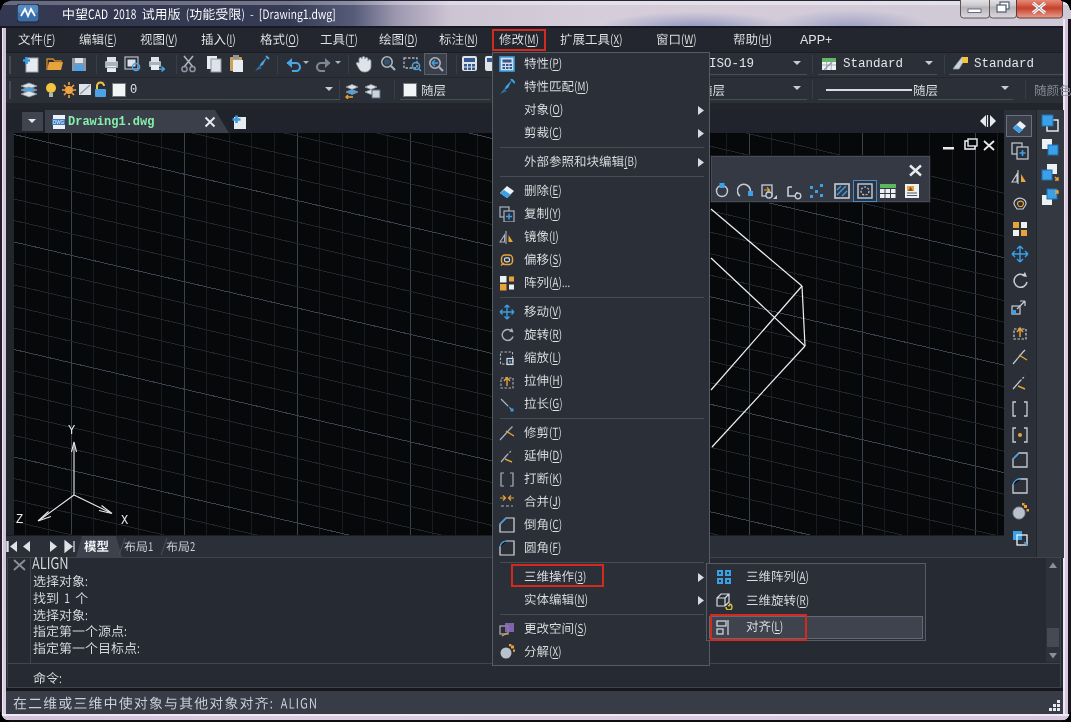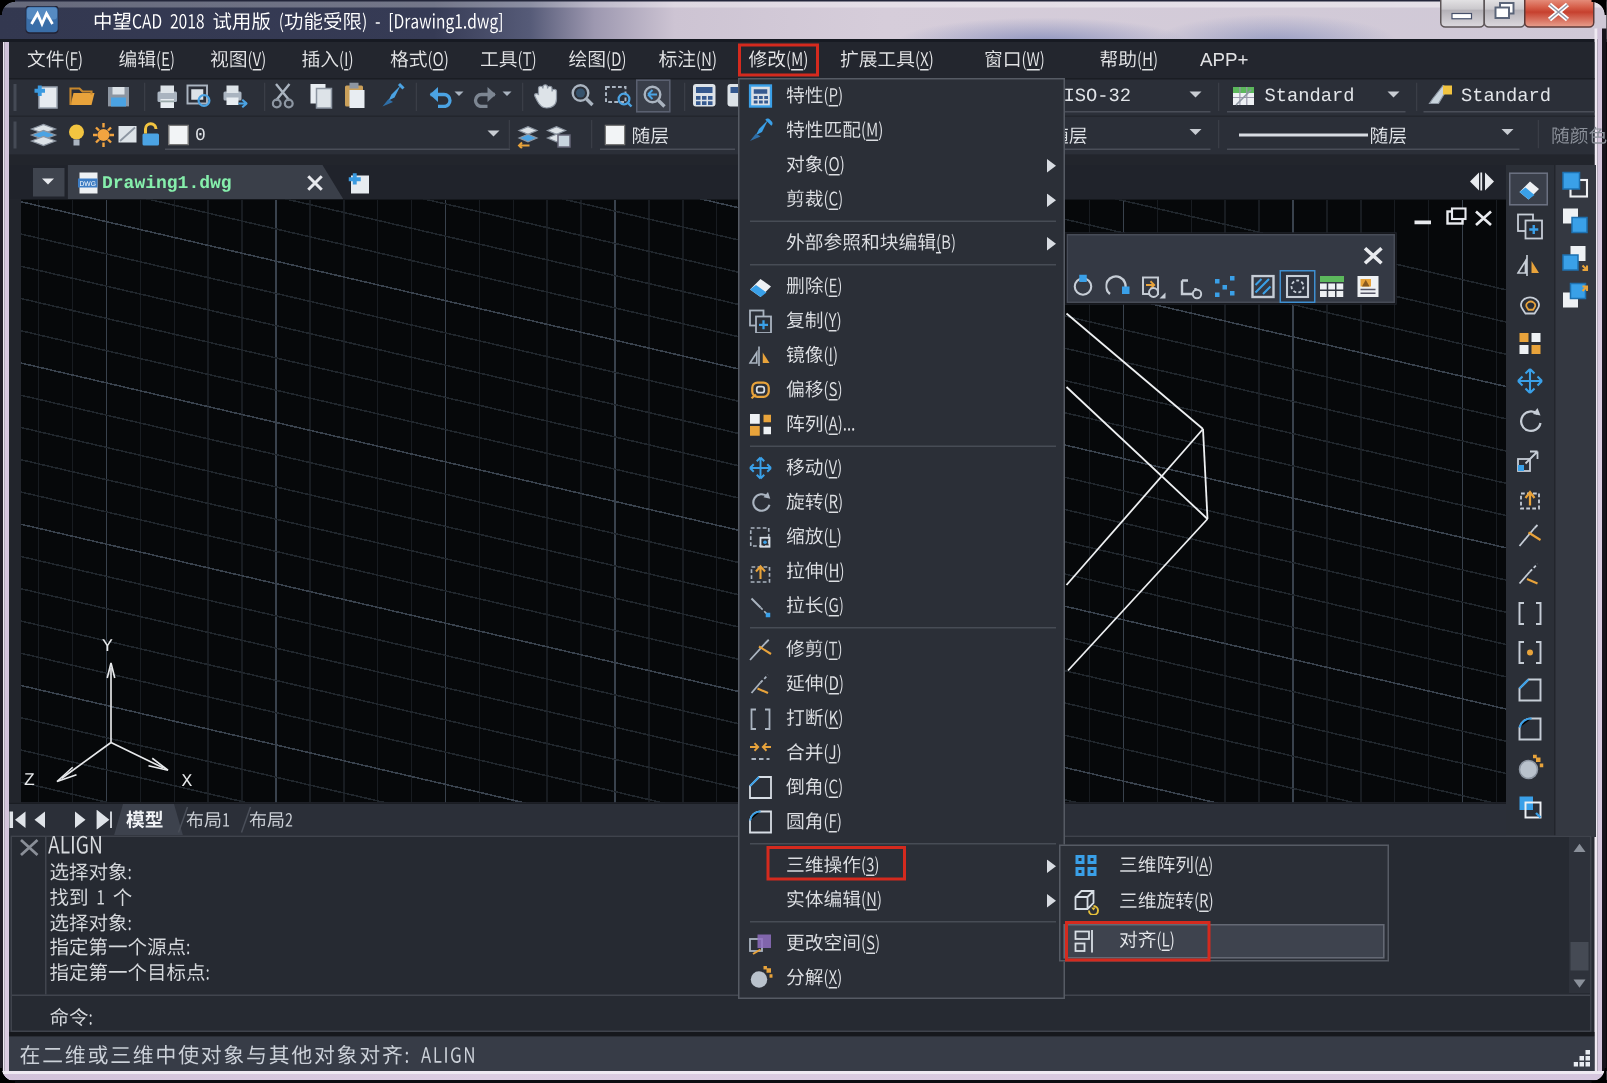--- a/index.html
+++ b/index.html
@@ -125,21 +125,21 @@
     <div style="position:absolute;left:303px;top:61px;width:0;height:0;border:3.5px solid transparent;border-top-color:#aab4c0"></div>
     <div style="position:absolute;left:335px;top:61px;width:0;height:0;border:3.5px solid transparent;border-top-color:#aab4c0"></div>
     <div style="position:absolute;left:424px;top:53px;width:23px;height:22px;background:#3a3f4a;border:1px solid #5a6070"></div>
     <div style="position:absolute;left:130px;top:83px;color:#dfe2e6;font:12px 'Liberation Mono',monospace">0</div>
     <div style="position:absolute;left:325px;top:87px;width:0;height:0;border:4px solid transparent;border-top-color:#c8ccd2"></div>
     <div style="position:absolute;left:110px;top:99px;width:230px;height:1px;background:#4a4e58"></div>
     <svg style="position:absolute;left:421px;top:82.5px;overflow:visible" width="29" height="17">
       <path transform="translate(0,12)" d="M4.1 -9.1C4.6 -8.5 5.1 -7.6 5.4 -7.1L6 -7.5C5.8 -8 5.2 -8.8 4.7 -9.4ZM8.4 -10.5C8.3 -10 8.2 -9.6 8 -9.1H6.2V-8.3H7.7C7.3 -7.3 6.7 -6.4 5.9 -5.8C6.1 -5.6 6.4 -5.3 6.6 -5.2C6.9 -5.5 7.2 -5.8 7.5 -6.2V-0.9H8.2V-2.9H10.6V-1.7C10.6 -1.6 10.5 -1.6 10.4 -1.6C10.3 -1.6 9.9 -1.6 9.5 -1.6C9.6 -1.4 9.7 -1.1 9.8 -0.8C10.4 -0.8 10.8 -0.9 11.1 -1C11.4 -1.1 11.4 -1.3 11.4 -1.7V-7.2H8.1C8.3 -7.5 8.5 -7.9 8.6 -8.3H11.9V-9.1H8.9C9.1 -9.5 9.2 -9.9 9.3 -10.4ZM8.2 -4.7H10.6V-3.7H8.2ZM8.2 -5.4V-6.5H10.6V-5.4ZM1 -10V1H1.8V-9.1H3.2C3 -8.2 2.7 -7.1 2.3 -6.2C3.1 -5.2 3.3 -4.3 3.3 -3.6C3.3 -3.2 3.2 -2.8 3.1 -2.7C3 -2.6 2.9 -2.6 2.7 -2.6C2.6 -2.6 2.4 -2.6 2.1 -2.6C2.3 -2.4 2.4 -2 2.4 -1.8C2.6 -1.8 2.8 -1.8 3.1 -1.8C3.3 -1.8 3.5 -1.9 3.6 -2C3.9 -2.3 4.1 -2.8 4.1 -3.5C4.1 -4.3 3.9 -5.2 3.1 -6.3C3.5 -7.3 3.9 -8.6 4.2 -9.7L3.6 -10L3.5 -10ZM6 -5.7H4V-4.9H5.2V-1.4C4.7 -1.2 4.2 -0.6 3.6 0.1L4.2 0.9C4.7 0.1 5.2 -0.7 5.5 -0.7C5.8 -0.7 6.1 -0.3 6.6 0C7.3 0.5 8.1 0.7 9.2 0.7C9.9 0.7 11.3 0.7 11.9 0.7C11.9 0.4 12 -0 12.1 -0.2C11.2 -0.1 10 -0.1 9.2 -0.1C8.2 -0.1 7.4 -0.2 6.8 -0.7C6.4 -0.9 6.2 -1.1 6 -1.3Z M16.3 -5.7V-4.9H23.4V-5.7ZM15.1 -9.1H22.6V-7.6H15.1ZM14.2 -9.9V-6.2C14.2 -4.2 14.1 -1.5 12.9 0.5C13.1 0.6 13.5 0.8 13.7 1C14.9 -1.1 15.1 -4.1 15.1 -6.2V-6.8H23.6V-9.9ZM16.1 0.8C16.5 0.7 17.1 0.6 22.5 0.2C22.7 0.6 22.9 0.9 23 1.1L23.9 0.7C23.5 -0.1 22.6 -1.4 21.9 -2.4L21.1 -2C21.4 -1.6 21.8 -1 22.1 -0.5L17.2 -0.2C17.9 -0.9 18.6 -1.8 19.2 -2.7H24.3V-3.6H15.5V-2.7H18C17.4 -1.8 16.7 -0.9 16.5 -0.7C16.2 -0.3 16 -0.1 15.8 -0.1C15.9 0.2 16 0.6 16.1 0.8Z" fill="#dfe2e6"></path>
     </svg>
     <div style="position:absolute;left:400px;top:99px;width:90px;height:1px;background:#4a4e58"></div>
-    <div style="position:absolute;left:709px;top:57px;color:#e2e5e9;font:12.5px 'Liberation Mono',monospace">ISO-32</div>
+    <div style="position:absolute;left:709px;top:57px;color:#e2e5e9;font:12.5px 'Liberation Mono',monospace">ISO-19</div>
     <div style="position:absolute;left:793px;top:61px;width:0;height:0;border:4.5px solid transparent;border-top-color:#c8ccd2"></div>
     <div style="position:absolute;left:706px;top:74px;width:101px;height:1px;background:#4a4e58"></div>
     <div style="position:absolute;left:843px;top:57px;color:#e2e5e9;font:12.5px 'Liberation Mono',monospace">Standard</div>
     <div style="position:absolute;left:925px;top:61px;width:0;height:0;border:4.5px solid transparent;border-top-color:#c8ccd2"></div>
     <div style="position:absolute;left:818px;top:74px;width:119px;height:1px;background:#4a4e58"></div>
     <div style="position:absolute;left:974px;top:57px;color:#e2e5e9;font:12.5px 'Liberation Mono',monospace">Standard</div>
     <div style="position:absolute;left:949px;top:74px;width:114px;height:1px;background:#4a4e58"></div>
     <svg style="position:absolute;left:700px;top:82.5px;overflow:visible" width="29" height="17">
       <path transform="translate(0,12)" d="M4.1 -9.1C4.6 -8.5 5.1 -7.6 5.4 -7.1L6 -7.5C5.8 -8 5.2 -8.8 4.7 -9.4ZM8.4 -10.5C8.3 -10 8.2 -9.6 8 -9.1H6.2V-8.3H7.7C7.3 -7.3 6.7 -6.4 5.9 -5.8C6.1 -5.6 6.4 -5.3 6.6 -5.2C6.9 -5.5 7.2 -5.8 7.5 -6.2V-0.9H8.2V-2.9H10.6V-1.7C10.6 -1.6 10.5 -1.6 10.4 -1.6C10.3 -1.6 9.9 -1.6 9.5 -1.6C9.6 -1.4 9.7 -1.1 9.8 -0.8C10.4 -0.8 10.8 -0.9 11.1 -1C11.4 -1.1 11.4 -1.3 11.4 -1.7V-7.2H8.1C8.3 -7.5 8.5 -7.9 8.6 -8.3H11.9V-9.1H8.9C9.1 -9.5 9.2 -9.9 9.3 -10.4ZM8.2 -4.7H10.6V-3.7H8.2ZM8.2 -5.4V-6.5H10.6V-5.4ZM1 -10V1H1.8V-9.1H3.2C3 -8.2 2.7 -7.1 2.3 -6.2C3.1 -5.2 3.3 -4.3 3.3 -3.6C3.3 -3.2 3.2 -2.8 3.1 -2.7C3 -2.6 2.9 -2.6 2.7 -2.6C2.6 -2.6 2.4 -2.6 2.1 -2.6C2.3 -2.4 2.4 -2 2.4 -1.8C2.6 -1.8 2.8 -1.8 3.1 -1.8C3.3 -1.8 3.5 -1.9 3.6 -2C3.9 -2.3 4.1 -2.8 4.1 -3.5C4.1 -4.3 3.9 -5.2 3.1 -6.3C3.5 -7.3 3.9 -8.6 4.2 -9.7L3.6 -10L3.5 -10ZM6 -5.7H4V-4.9H5.2V-1.4C4.7 -1.2 4.2 -0.6 3.6 0.1L4.2 0.9C4.7 0.1 5.2 -0.7 5.5 -0.7C5.8 -0.7 6.1 -0.3 6.6 0C7.3 0.5 8.1 0.7 9.2 0.7C9.9 0.7 11.3 0.7 11.9 0.7C11.9 0.4 12 -0 12.1 -0.2C11.2 -0.1 10 -0.1 9.2 -0.1C8.2 -0.1 7.4 -0.2 6.8 -0.7C6.4 -0.9 6.2 -1.1 6 -1.3Z M16.3 -5.7V-4.9H23.4V-5.7ZM15.1 -9.1H22.6V-7.6H15.1ZM14.2 -9.9V-6.2C14.2 -4.2 14.1 -1.5 12.9 0.5C13.1 0.6 13.5 0.8 13.7 1C14.9 -1.1 15.1 -4.1 15.1 -6.2V-6.8H23.6V-9.9ZM16.1 0.8C16.5 0.7 17.1 0.6 22.5 0.2C22.7 0.6 22.9 0.9 23 1.1L23.9 0.7C23.5 -0.1 22.6 -1.4 21.9 -2.4L21.1 -2C21.4 -1.6 21.8 -1 22.1 -0.5L17.2 -0.2C17.9 -0.9 18.6 -1.8 19.2 -2.7H24.3V-3.6H15.5V-2.7H18C17.4 -1.8 16.7 -0.9 16.5 -0.7C16.2 -0.3 16 -0.1 15.8 -0.1C15.9 0.2 16 0.6 16.1 0.8Z" fill="#dfe2e6"></path>
     </svg>

